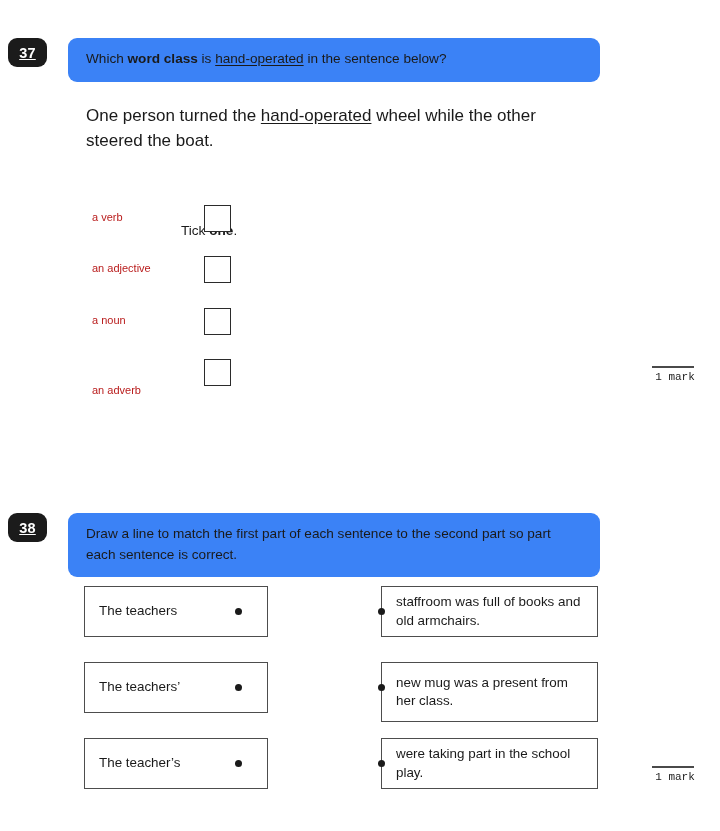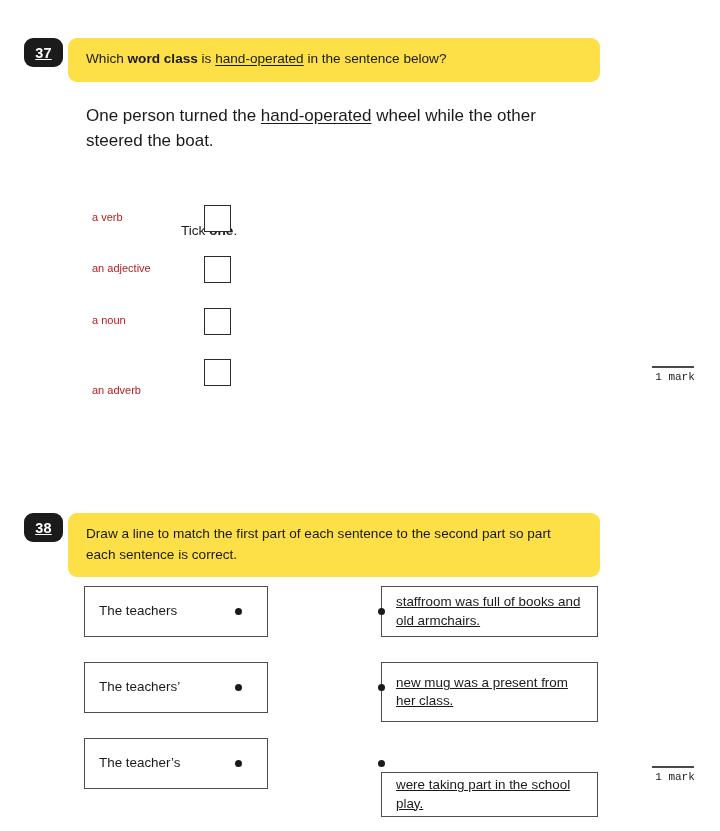--- a/index.html
+++ b/index.html
@@ -19,40 +19,40 @@
   .page {
     position: absolute;
     inset: 0;
   }
 
   
   .q-block { position: absolute; left: 0; right: 0; }
 
   .q-badge {
     position: absolute;
-    left: 24px;
+    left: 8px;
     width: 39px;
     height: 29px;
     background: #1b1b1b;
     border-radius: 9px;
     color: #ffffff;
     font-size: 14.5px;
     font-weight: bold;
     display: flex;
     align-items: center;
     justify-content: center;
     letter-spacing: 0.2px;
     text-decoration: underline;
   }
 
   .q-banner {
     position: absolute;
     left: 68px;
     width: 532px;
-    background: #fde047;
+    background: #3b82f6;
     border-radius: 9px;
     box-sizing: border-box;
     padding: 11px 18px 12px 18px;
     font-size: 13.6px;
     line-height: 1.52;
     color: #1a1a1a;
   }
   .q-banner b { font-weight: bold; }
 
   .u { text-decoration: underline; text-underline-offset: 2px; }
@@ -115,21 +115,21 @@
     background: #ffffff;
     font-size: 13.4px;
     line-height: 1.35;
     color: #1a1a1a;
     display: flex;
     align-items: center;
     padding-left: 14px;
     padding-right: 8px;
   }
   .match-box.left  { left: 84px; width: 184px; }
-  .match-box.right { left: 381px; width: 217px; text-decoration: underline; }
+  .match-box.right { left: 381px; width: 217px; }
 
   .dot {
     position: absolute;
     width: 7px;
     height: 7px;
     border-radius: 50%;
     background: #1a1a1a;
   }
 </style>
 </head>
@@ -195,21 +195,21 @@
     <div class="match-box right" style="top:586px; height:51px;">
       <span>staffroom was full of books and old armchairs.</span>
     </div>
     <div class="dot" style="left:378px; top:608px;"></div>
 
     <div class="match-box right" style="top:662px; height:60px;">
       <span>new mug was a present from her class.</span>
     </div>
     <div class="dot" style="left:378px; top:684px;"></div>
 
-    <div class="match-box right" style="top:772px; height:45px;justify-content:center;">
+    <div class="match-box right" style="top:738px; height:51px;justify-content:center;">
       <span>were taking part in the school play.</span>
     </div>
     <div class="dot" style="left:378px; top:760px;"></div>
 
     <div class="mark" style="top:766px;">
       <div class="rule"></div>
       <span>1 mark</span>
     </div>
   </div>
 

